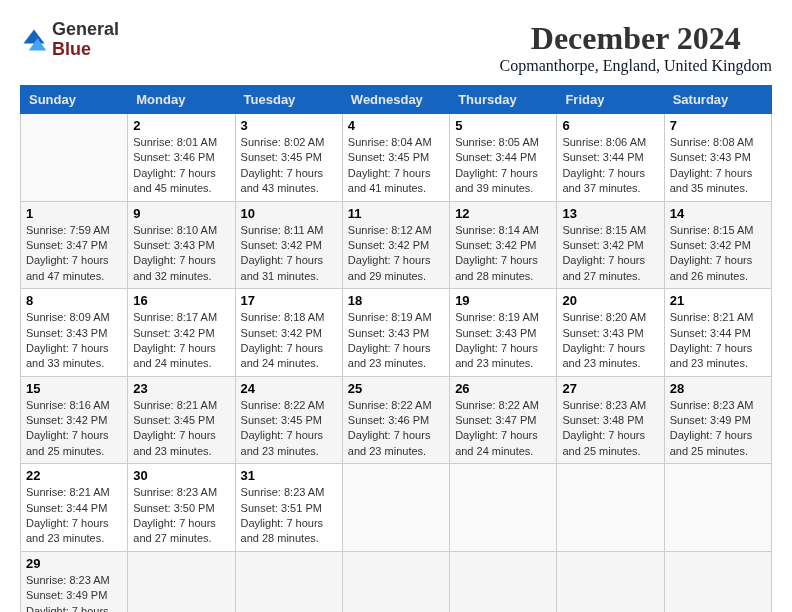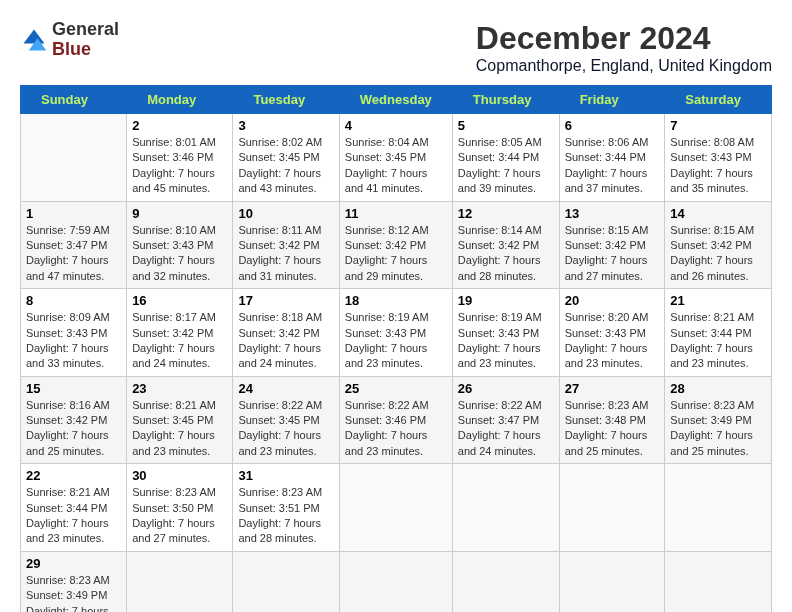--- a/index.html
+++ b/index.html
@@ -27,40 +27,41 @@
       font-weight: bold;
       line-height: 1.1;
     }
     .logo-text span.general { color: #333; }
     .logo-text span.blue { color: #7f1d1d; }
     .logo-icon {
       width: 28px;
       height: 28px;
     }
     .title-block {
-      text-align: left;
+      text-align: center;
+      font-family: Liberation Serif, serif;
     }
     .month-year {
       font-size: 32px;
       font-weight: bold;
       color: #333;
     }
     .location {
       font-size: 16px;
       color: #0f172a;
     }
     table {
       width: 100%;
       border-collapse: collapse;
       font-size: 11px;
     }
     thead tr th {
       background-color: #1565C0;
-      color: #bef264;
-      padding: 6px 20px;
+      color: #e5e5e5;
+      padding: 6px 8px;
       text-align: left;
       font-size: 13px;
       font-weight: bold;
       border: 1px solid #1565C0;
     }
     tbody tr td {
       border: 1px solid #ccc;
       padding: 4px 5px;
       vertical-align: top;
       height: 80px;

